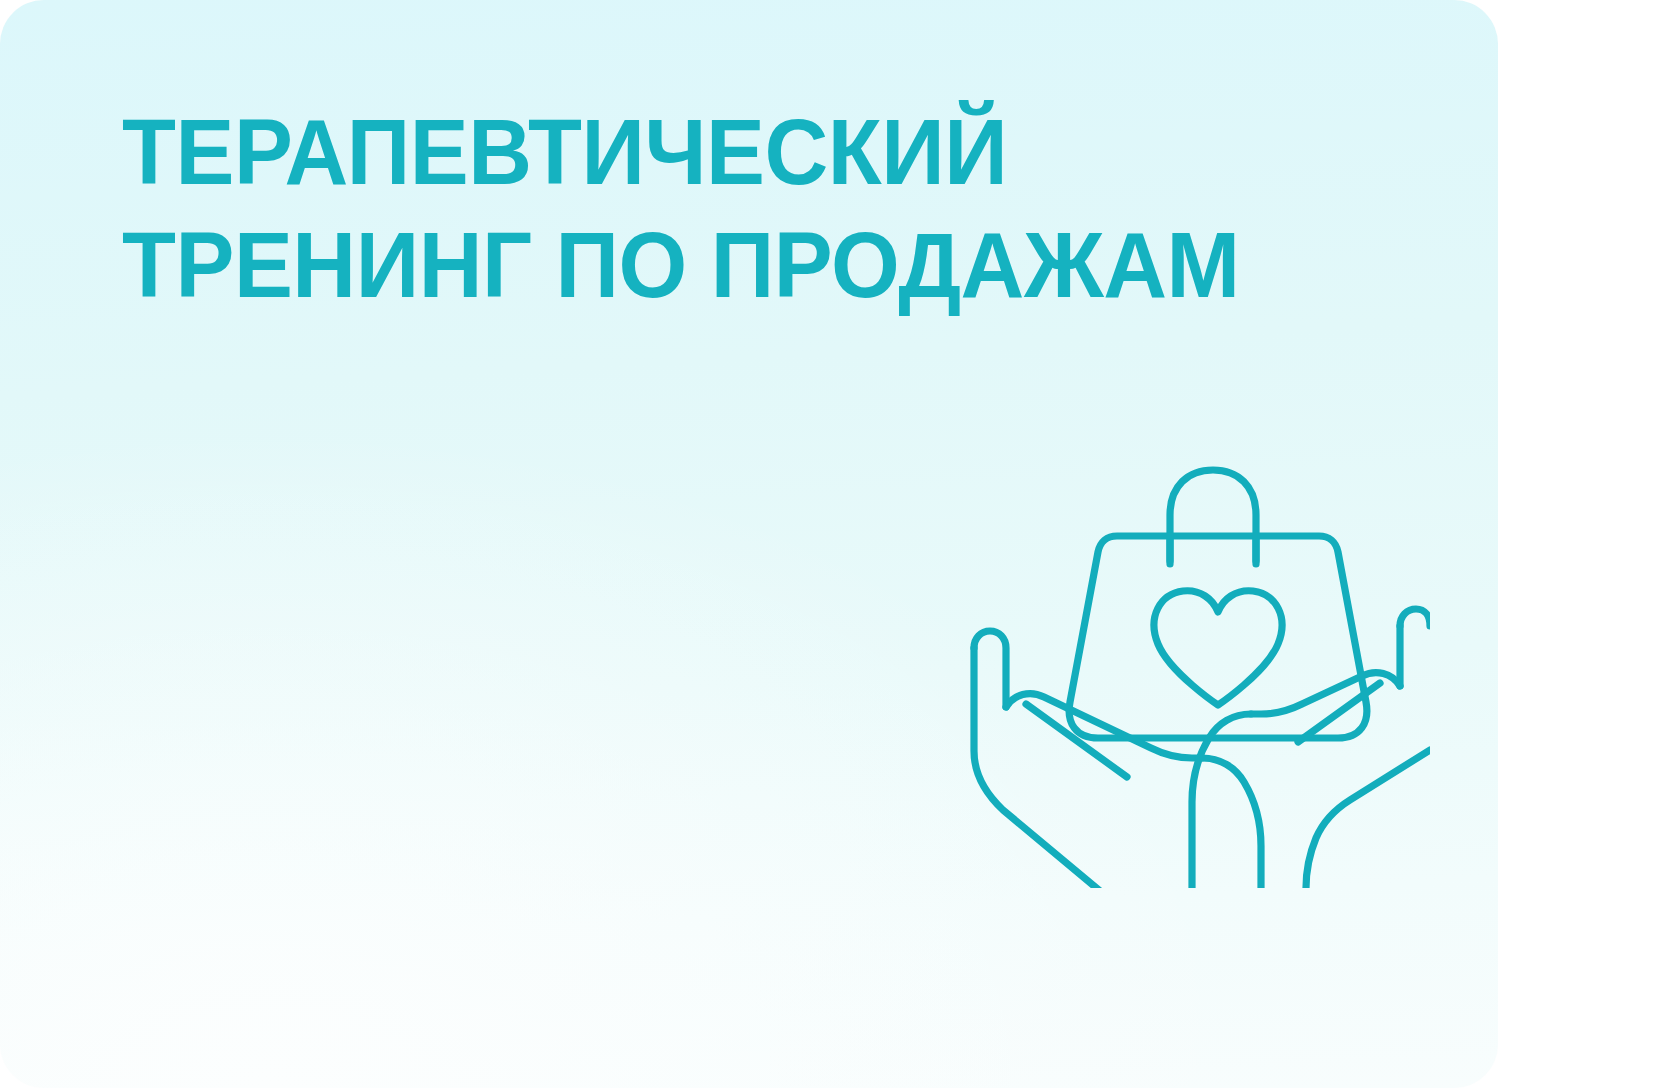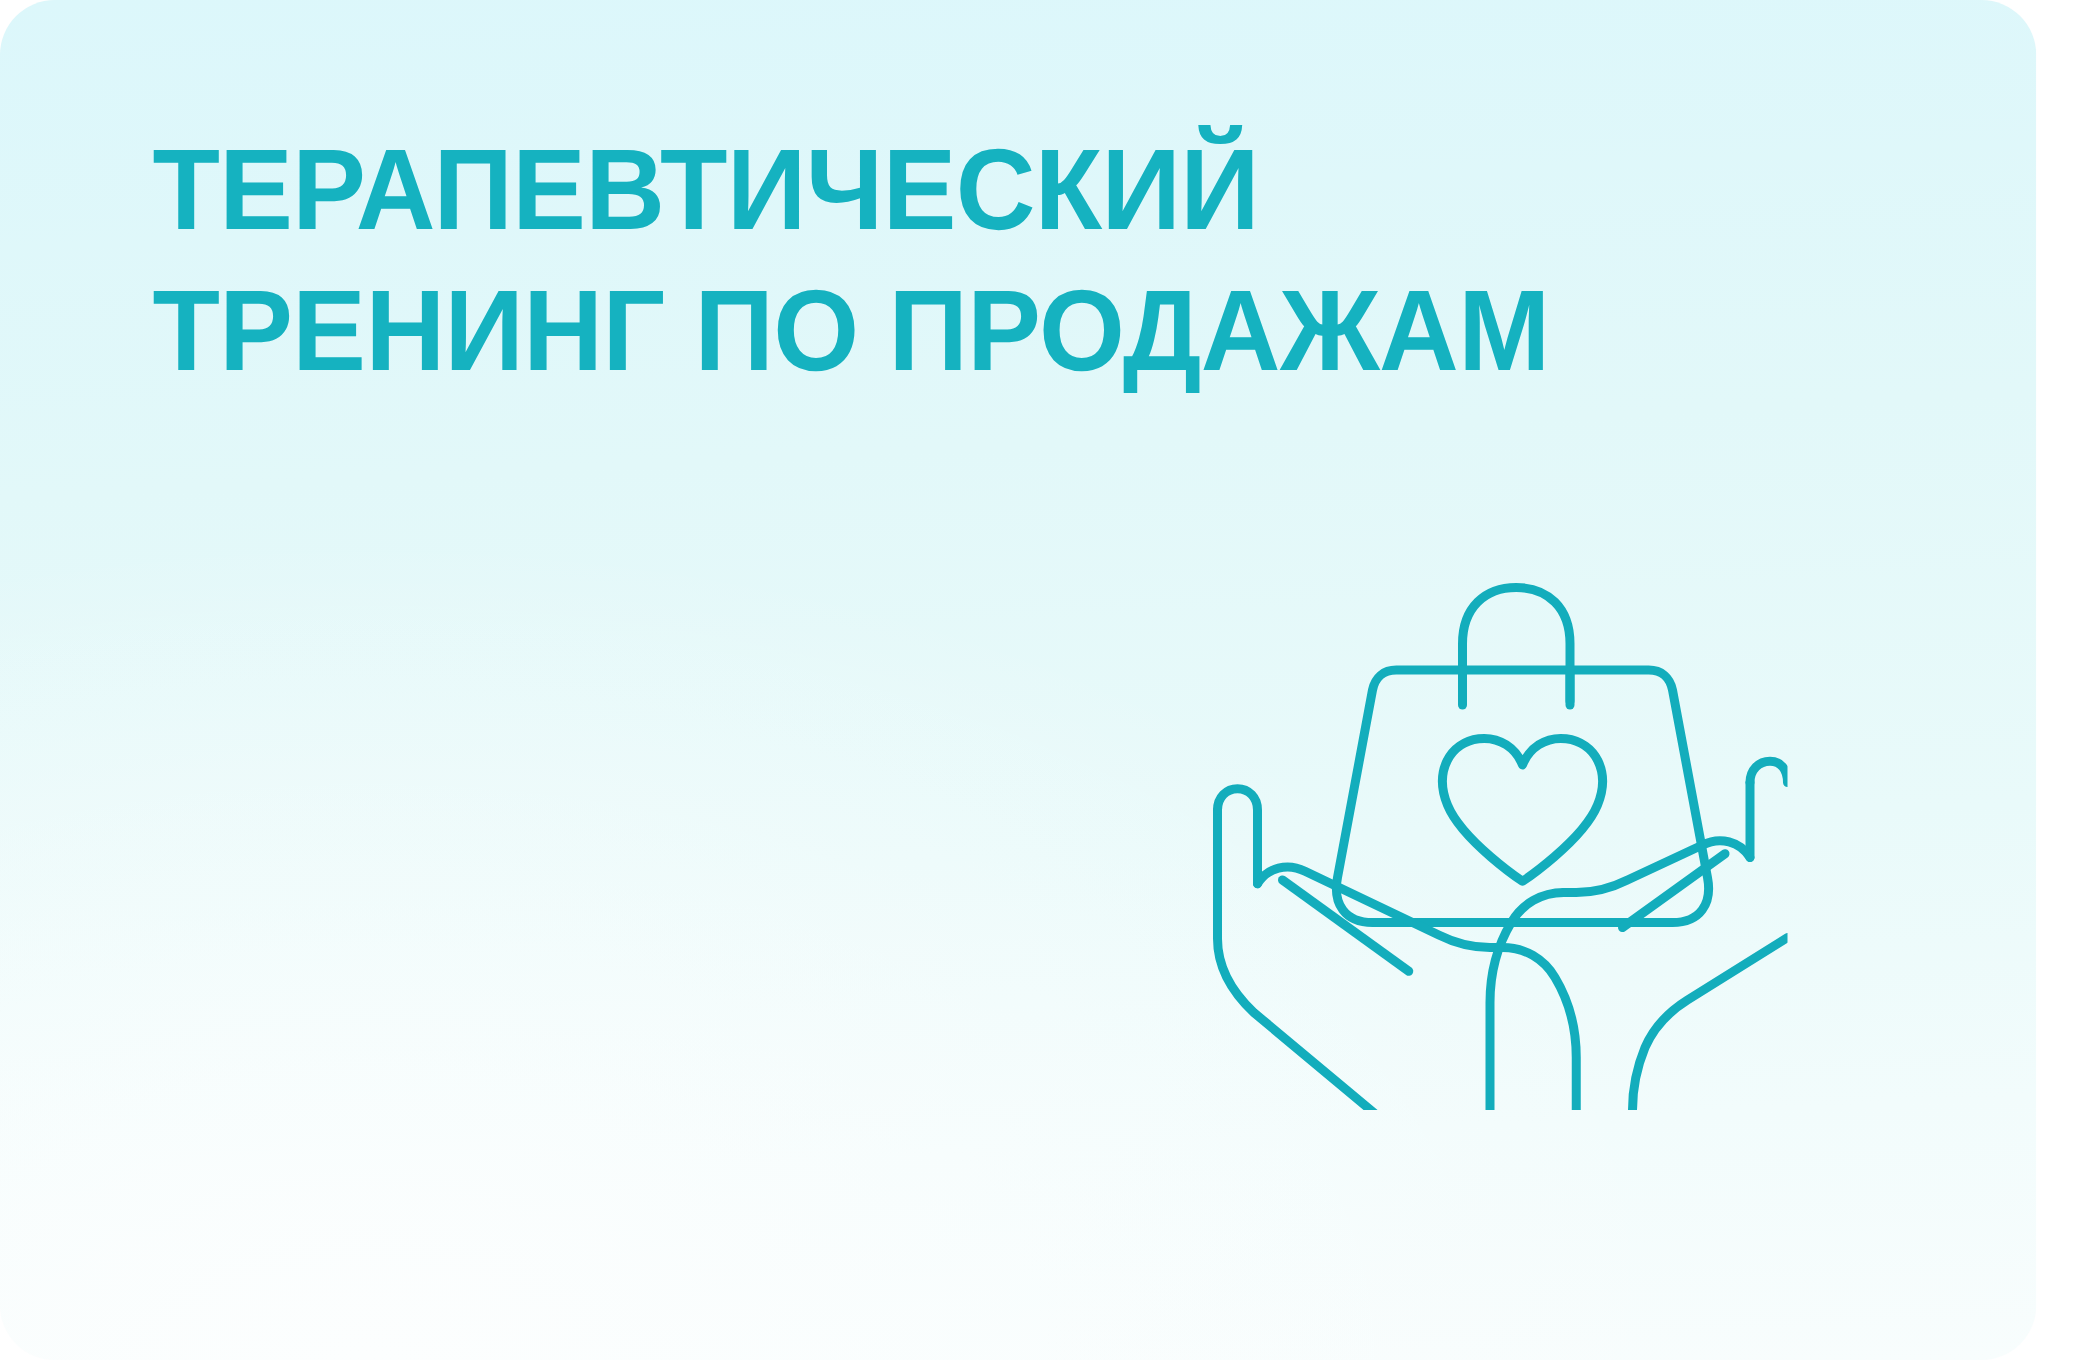--- a/index.html
+++ b/index.html
@@ -10,21 +10,21 @@
   }
   body {
     width: 1680px;
     height: 1088px;
     overflow: hidden;
     font-family: "Liberation Sans", "DejaVu Sans", sans-serif;
   }
 
   #banner-card {
     position: relative;
-    width: 1629px;
+    width: 1498px;
     height: 1088px;
     box-sizing: border-box;
     border-radius: 44px;
     overflow: hidden;
     background:
       radial-gradient(120% 110% at 18% 100%, #FCFEFE 0%, rgba(252,254,254,0) 55%),
       linear-gradient(177deg, #DCF7FB 0%, #E2F8F9 34%, #E9FAFA 62%, #F2FCFC 82%, #F8FDFD 100%);
   }
 
   

